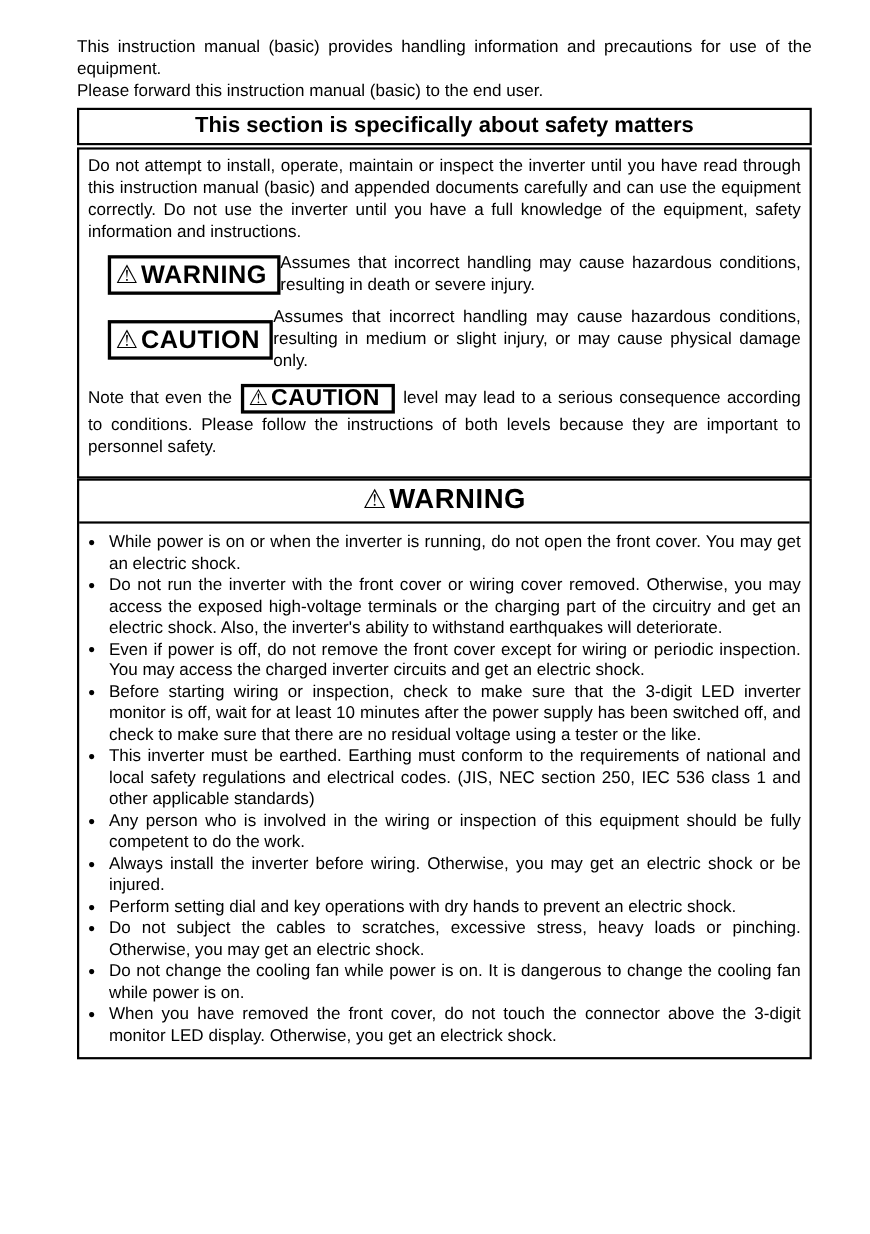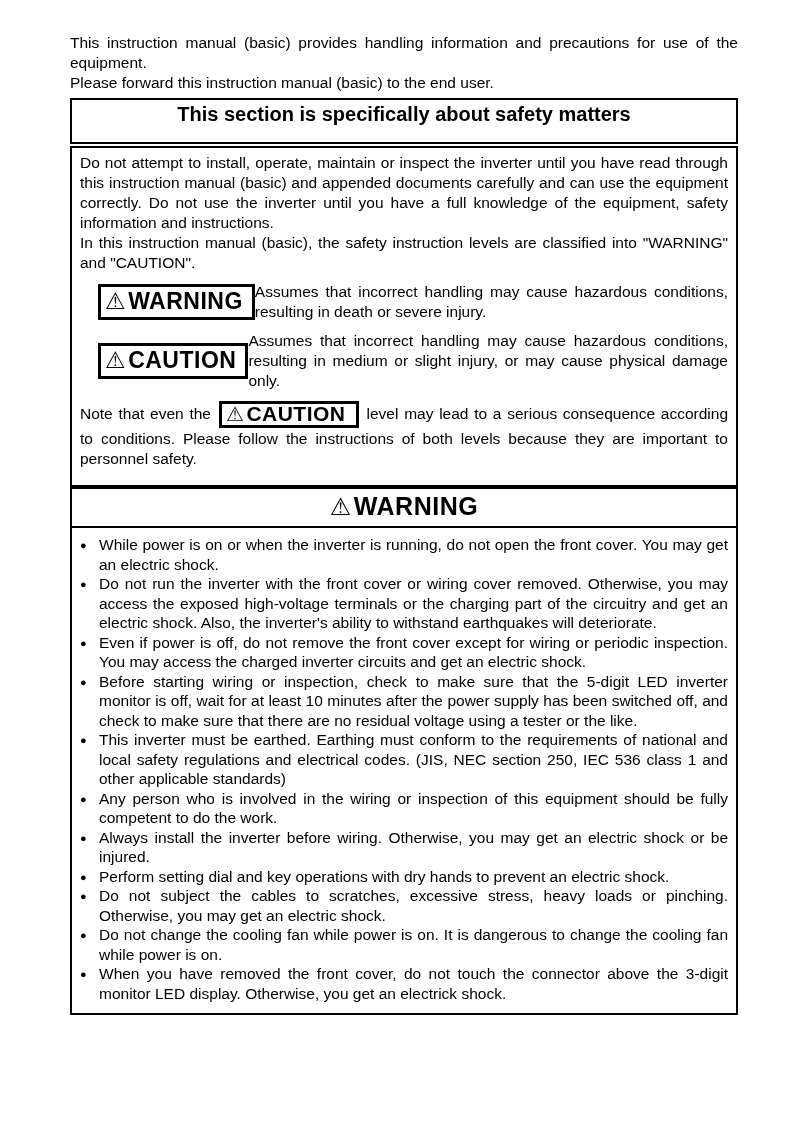--- a/index.html
+++ b/index.html
@@ -15,21 +15,21 @@
     padding: 33px 53px 0 70px;
     overflow: hidden;
   }
   .jp { font-size: 15.5px; line-height: 20px; text-align: justify; }
 
   .title-box {
     border: 2px solid #000;
     text-align: center;
     font-weight: bold;
     font-size: 20px;
-    padding: 3px 0 16px;
+    padding: 3px 0 4px;
     margin-top: 5px;
   }
   .safety-box {
     border: 2px solid #000;
     margin-top: 2px;
     padding: 5px 8px 16px;
   }
   .safety-box .jp + .jp { margin-top: 0; }
 
   .level-row { display: flex; align-items: center; margin: 9px 0 9px 18px; }
@@ -90,21 +90,20 @@
 
   <p class="jp">This instruction manual (basic) provides handling information and precautions for use of the equipment.</p>
   <p class="jp">Please forward this instruction manual (basic) to the end user.</p>
 
   <div class="title-box">
     <span>This section is specifically about safety matters</span>
   </div>
 
   <div class="safety-box">
     <p class="jp">Do not attempt to install, operate, maintain or inspect the inverter until you have read through this instruction manual (basic) and appended documents carefully and can use the equipment correctly. Do not use the inverter until you have a full knowledge of the equipment, safety information and instructions.</p>
-    <p class="jp">In this instruction manual (basic), the safety instruction levels are classified into "WARNING" and "CAUTION".</p>
 
     <div class="level-row">
       <div class="level-box">
         <span class="tri">⚠</span>
         <span>WARNING</span>
       </div>
       <p class="level-desc">Assumes that incorrect handling may cause hazardous conditions, resulting in death or severe injury.</p>
     </div>
 
     <div class="level-row">
@@ -140,21 +139,21 @@
           <span class="bullet-text">Do not run the inverter with the front cover or wiring cover removed. Otherwise, you may access the exposed high-voltage terminals or the charging part of the circuitry and get an electric shock. Also, the inverter's ability to withstand earthquakes will deteriorate.</span>
         </div>
 
         <div class="bullet">
           <span class="dot">●</span>
           <span class="bullet-text">Even if power is off, do not remove the front cover except for wiring or periodic inspection. You may access the charged inverter circuits and get an electric shock.</span>
         </div>
 
         <div class="bullet">
           <span class="dot">●</span>
-          <span class="bullet-text">Before starting wiring or inspection, check to make sure that the 5-digit LED inverter monitor is off, wait for at least 10 minutes after the power supply has been switched off, and check to make sure that there are no residual voltage using a tester or the like.</span>
+          <span class="bullet-text">Before starting wiring or inspection, check to make sure that the 3-digit LED inverter monitor is off, wait for at least 10 minutes after the power supply has been switched off, and check to make sure that there are no residual voltage using a tester or the like.</span>
         </div>
 
         <div class="bullet">
           <span class="dot">●</span>
           <span class="bullet-text">This inverter must be earthed. Earthing must conform to the requirements of national and local safety regulations and electrical codes. (JIS, NEC section 250, IEC 536 class 1 and other applicable standards)</span>
         </div>
 
         <div class="bullet">
           <span class="dot">●</span>
           <span class="bullet-text">Any person who is involved in the wiring or inspection of this equipment should be fully competent to do the work.</span>

